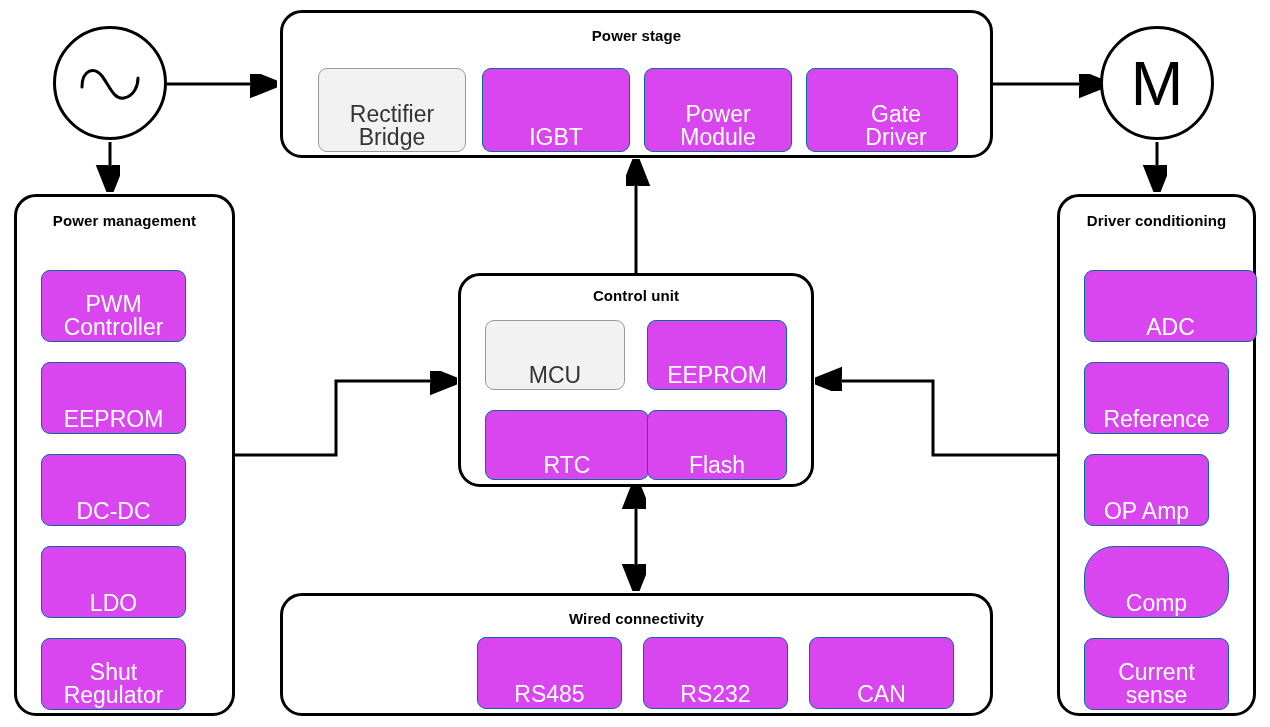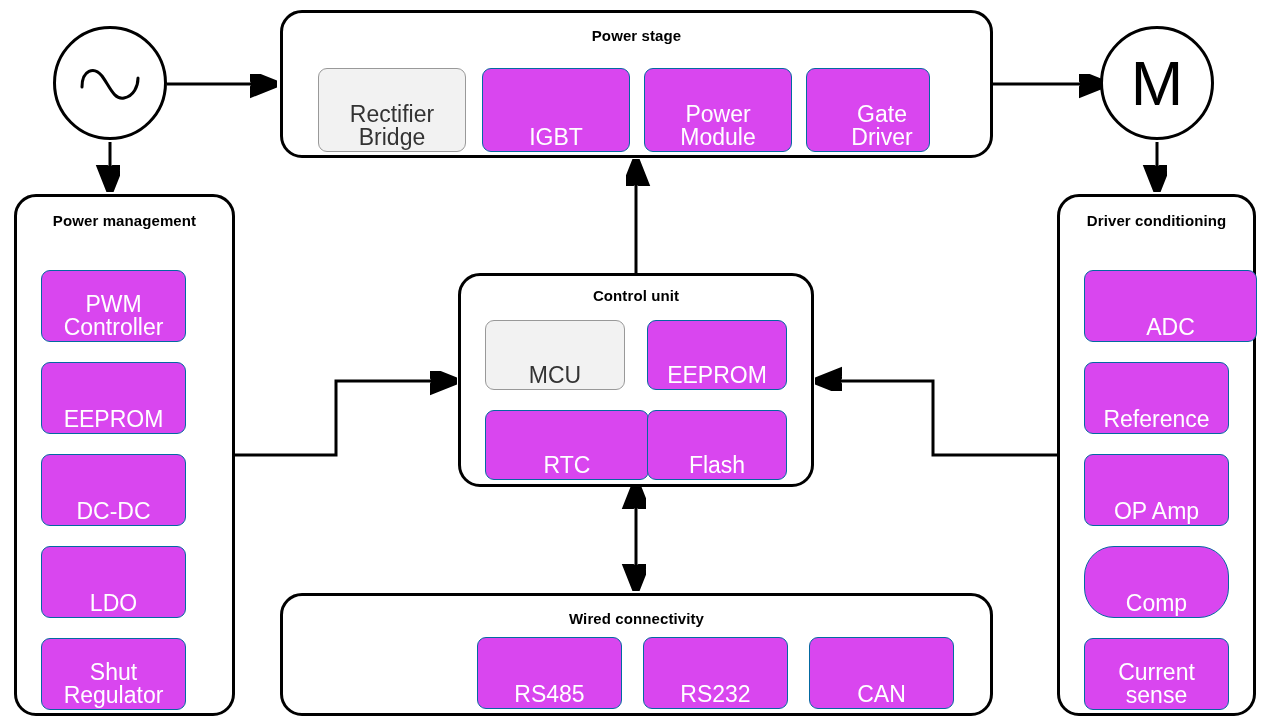--- a/index.html
+++ b/index.html
@@ -142,21 +142,21 @@
 
     <div class="block grey" style="left:35px; top:55px; width:148px; height:84px;">
       <span>Rectifier Bridge</span>
     </div>
     <div class="block blue" style="left:199px; top:55px; width:148px; height:84px;">
       <span>IGBT</span>
     </div>
     <div class="block blue" style="left:361px; top:55px; width:148px; height:84px;">
       <span>Power Module</span>
     </div>
-    <div class="block blue" style="left:523px; top:55px; width:124px; height:84px;padding-left:32px;">
+    <div class="block blue" style="left:523px; top:55px; width:152px; height:84px;padding-left:32px;">
       <span>Gate Driver</span>
     </div>
   </div>
 
   <div class="group" style="left:14px; top:194px; width:221px; height:522px;">
     <div class="group-title" style="top:12px;">Power management</div>
 
     <div class="block blue" style="left:24px; top:73px; width:145px; height:72px;">
       <span>PWM Controller</span>
     </div>
@@ -193,21 +193,21 @@
 
   <div class="group" style="left:1057px; top:194px; width:199px; height:522px;">
     <div class="group-title" style="top:12px;">Driver conditioning</div>
 
     <div class="block blue" style="left:24px; top:73px; width:173px; height:72px;">
       <span>ADC</span>
     </div>
     <div class="block blue" style="left:24px; top:165px; width:145px; height:72px;">
       <span>Reference</span>
     </div>
-    <div class="block blue" style="left:24px; top:257px; width:145px; height:72px;">
+    <div class="block blue" style="left:24px; top:257px; width:125px; height:72px;">
       <span>OP Amp</span>
     </div>
     <div class="block blue" style="left:24px; top:349px; width:145px; height:72px;border-radius:30px;">
       <span>Comp</span>
     </div>
     <div class="block blue" style="left:24px; top:441px; width:145px; height:72px;">
       <span>Current sense</span>
     </div>
   </div>
 

